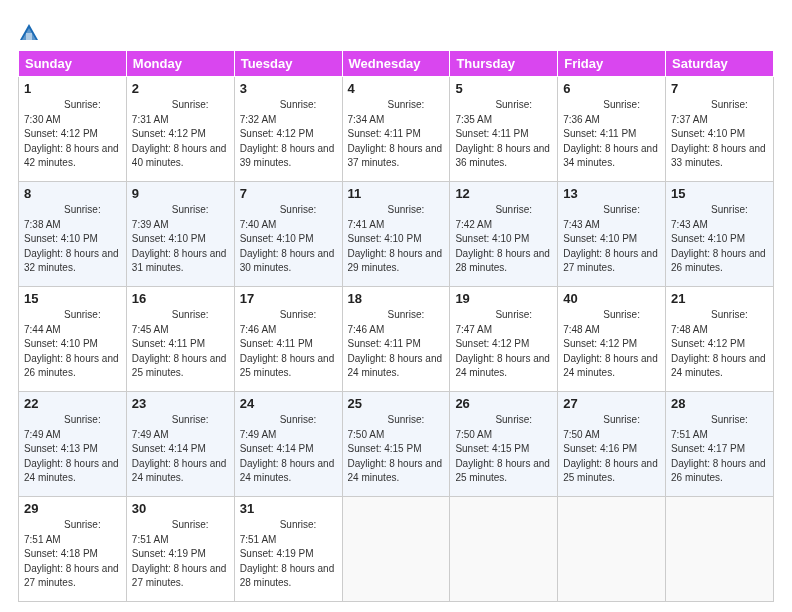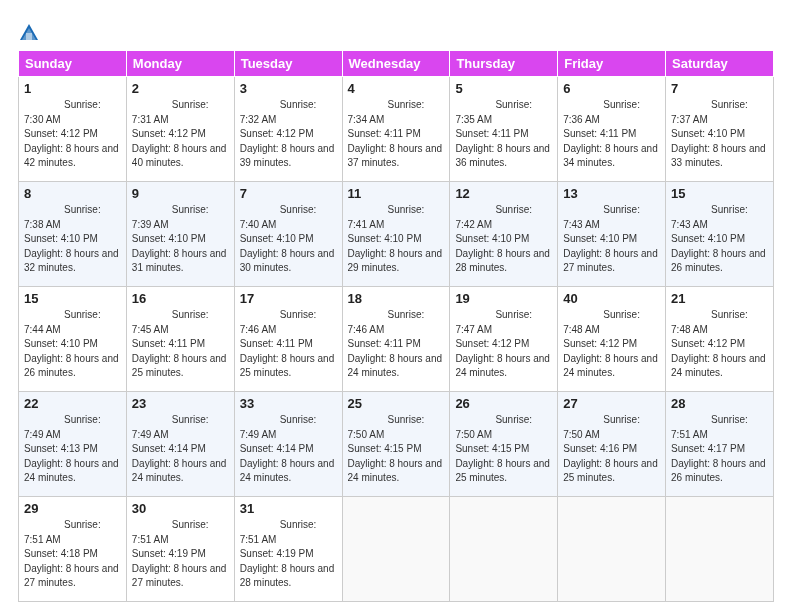--- a/index.html
+++ b/index.html
@@ -228,21 +228,21 @@
         <tr>
           <td>
           <span class="day-number">22</span>
           <span class="day-info">Sunrise: 7:49 AM<br>Sunset: 4:13 PM<br>Daylight: 8 hours and 24 minutes.</span>
         </td>
           <td>
           <span class="day-number">23</span>
           <span class="day-info">Sunrise: 7:49 AM<br>Sunset: 4:14 PM<br>Daylight: 8 hours and 24 minutes.</span>
         </td>
           <td>
-          <span class="day-number">33</span>
+          <span class="day-number">24</span>
           <span class="day-info">Sunrise: 7:49 AM<br>Sunset: 4:14 PM<br>Daylight: 8 hours and 24 minutes.</span>
         </td>
           <td>
           <span class="day-number">25</span>
           <span class="day-info">Sunrise: 7:50 AM<br>Sunset: 4:15 PM<br>Daylight: 8 hours and 24 minutes.</span>
         </td>
           <td>
           <span class="day-number">26</span>
           <span class="day-info">Sunrise: 7:50 AM<br>Sunset: 4:15 PM<br>Daylight: 8 hours and 25 minutes.</span>
         </td>

